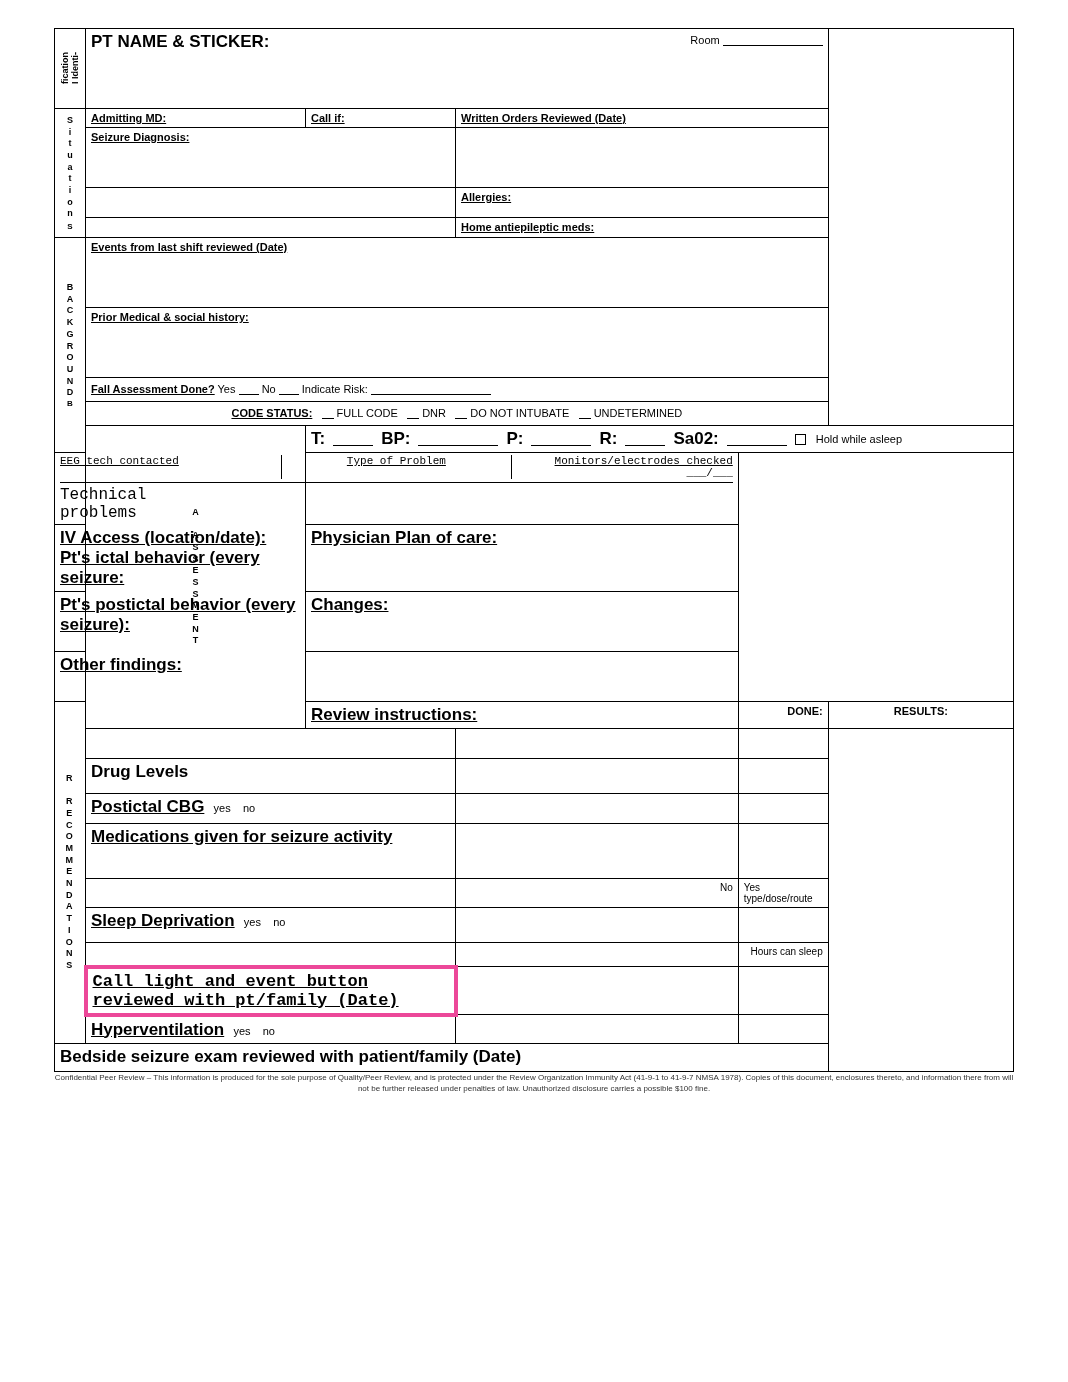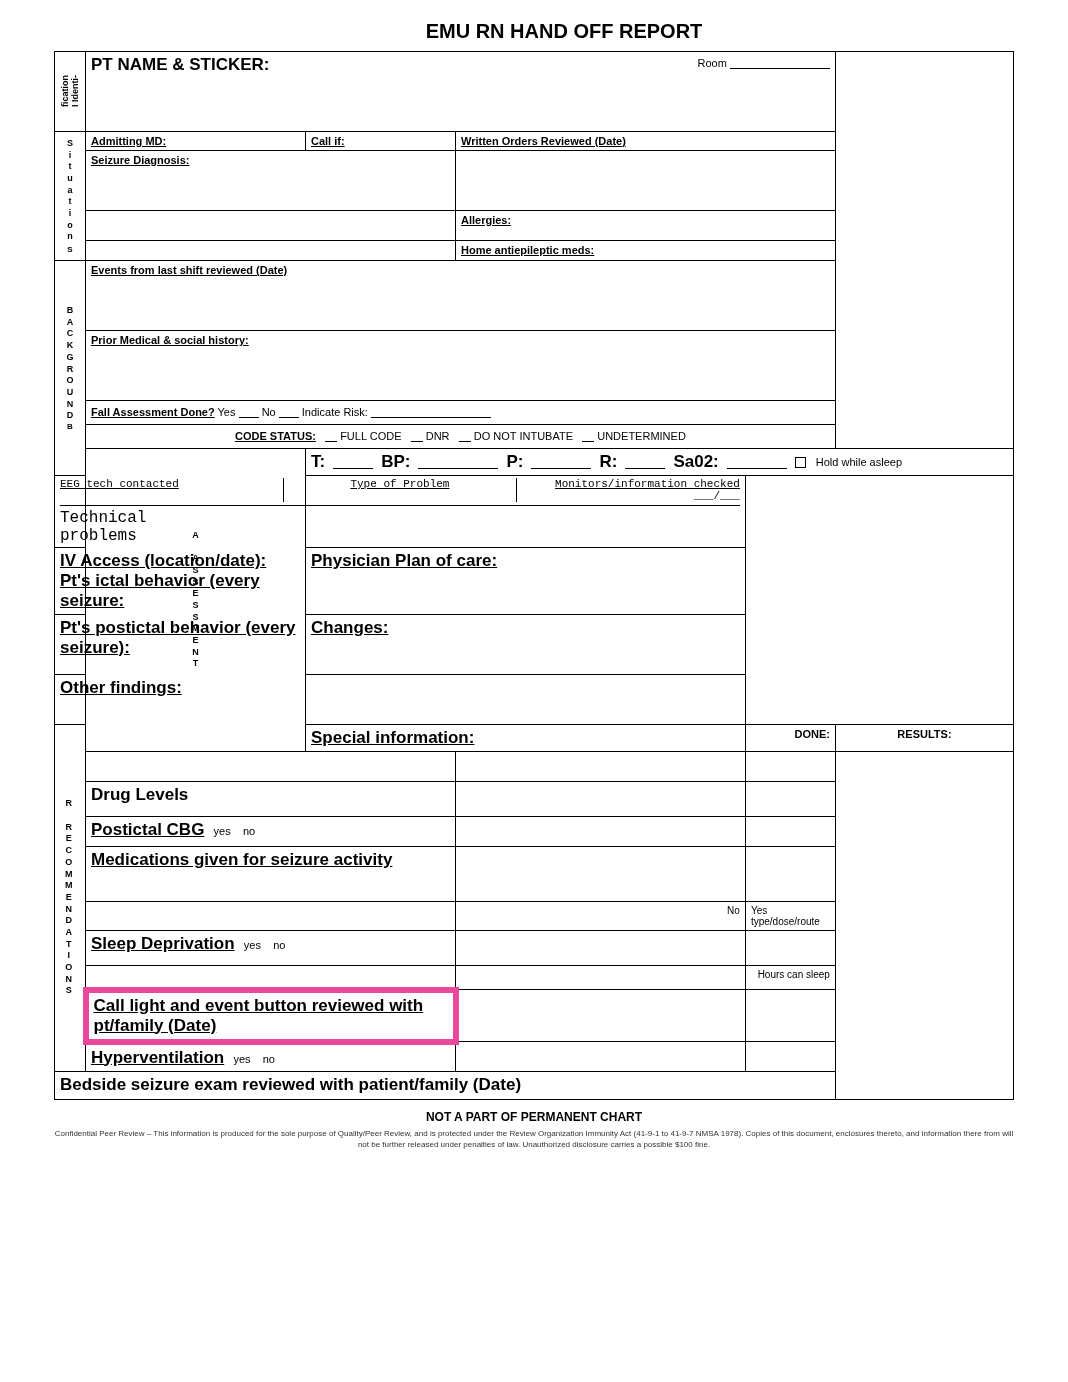--- a/index.html
+++ b/index.html
@@ -147,21 +147,20 @@
 
     
     u { text-decoration: underline; }
   </style>
 </head>
 <body>
 
 <div class="page">
 
   <div class="header">
-    <div class="report-title">EMU RN HAND OFF REPORT</div>
   </div>
 
   <table class="main-table">
 
     <tbody>
         <tr>
       <td style="width:28px; vertical-align:middle; font-size:10px; font-weight:bold; text-align:center; border:1px solid #000;">
         <div style="writing-mode:vertical-lr; transform:rotate(180deg); font-size:9px; font-weight:bold; white-space:nowrap;">I Identi-<br>fication</div>
       </td>
       <td colspan="4" style="height:80px;">
@@ -289,21 +288,21 @@
     <tr>
       <td colspan="4" style="height:50px; border:1px solid #000; padding:2px 5px;font-family:Liberation Mono, monospace;">
         <div style="display:flex; width:100%; border-bottom:1px solid #000; padding-bottom:3px; margin-bottom:3px;">
           <div style="flex:1; border-right:1px solid #000; padding-right:8px;">
             <u>EEG tech contacted</u>
           </div>
           <div style="flex:1; text-align:center; border-right:1px solid #000; padding:0 8px;">
             <u>Type of Problem</u>
           </div>
           <div style="flex:1; text-align:right; padding-left:8px;">
-            <u>Monitors/information checked</u>
+            <u>Monitors/electrodes checked</u>
             &nbsp;___/___
           </div>
         </div>
         <div style="font-size:16px;">Technical<br>problems</div>
       </td>
     </tr>
 
     <tr>
       <td colspan="2" style="height:50px; border:1px solid #000;">
         <div>
@@ -333,21 +332,21 @@
       </td>
     </tr>
 
     <tr>
       <td rowspan="10" style="width:28px; vertical-align:middle; text-align:center; border:1px solid #000;">
         <div style="font-size:9px; font-weight:bold; line-height:1.3;">
           R<br><br>R<br>E<br>C<br>O<br>M<br>M<br>E<br>N<br>D<br>A<br>T<br>I<br>O<br>N<br>S
         </div>
       </td>
       <td colspan="2" style="border:1px solid #000;">
-        <u class="field-label-plain">Special information:</u>
+        <u class="field-label-plain">Review instructions:</u>
       </td>
       <td style="width:90px; text-align:right; font-weight:bold; border:1px solid #000;">
         <span>DONE:</span>
       </td>
       <td style="text-align:center; font-weight:bold; border:1px solid #000;">
         <span>RESULTS:</span>
       </td>
     </tr>
 
     <tr>
@@ -410,21 +409,21 @@
 
     <tr>
       <td colspan="2" style="height:24px; border:1px solid #000;"></td>
       <td style="border:1px solid #000;"></td>
       <td style="text-align:right; border:1px solid #000; font-size:10px;">
         <span>Hours can sleep</span>
       </td>
     </tr>
 
     <tr>
-      <td colspan="2" style="height:28px; border:6px solid #ec4899;">
+      <td colspan="2" style="height:28px; border:4px solid #ec4899;font-family:Liberation Mono, monospace;">
         <u class="field-label-plain">Call light and event button reviewed with pt/family (Date)</u>
       </td>
       <td style="border:1px solid #000;"></td>
       <td style="border:1px solid #000;"></td>
     </tr>
 
     <tr>
       <td colspan="2" style="height:28px; border:1px solid #000;">
         <u class="field-label-plain">Hyperventilation</u>
         &nbsp;
@@ -437,19 +436,16 @@
     </tr>
 
     <tr>
       <td colspan="5" style="height:28px; border:1px solid #000;">
         <span class="field-label-plain">Bedside seizure exam reviewed with patient/family (Date)</span>
       </td>
     </tr>
   </tbody>
     </table>
 
-  <div class="footer-not-permanent">
-    <span>NOT A PART OF PERMANENT CHART</span>
-  </div>
   <div class="footer-confidential">
     <span>Confidential Peer Review – This information is produced for the sole purpose of Quality/Peer Review, and is protected under the Review Organization Immunity Act (41-9-1 to 41-9-7 NMSA 1978). Copies of this document, enclosures thereto, and information there from will not be further released under penalties of law. Unauthorized disclosure carries a possible $100 fine.</span>
   </div>
 </div>
 
 </body></html>

